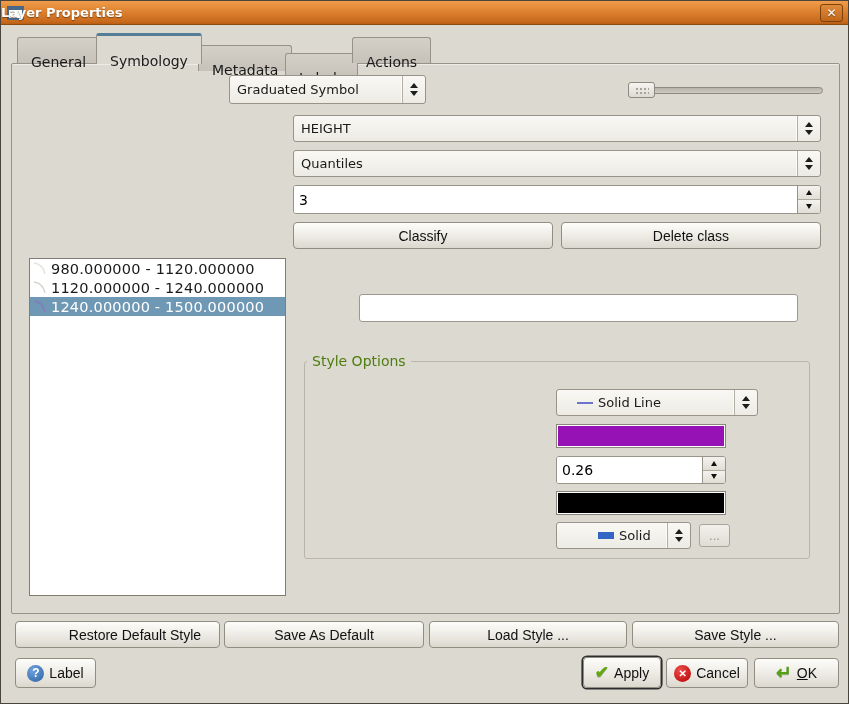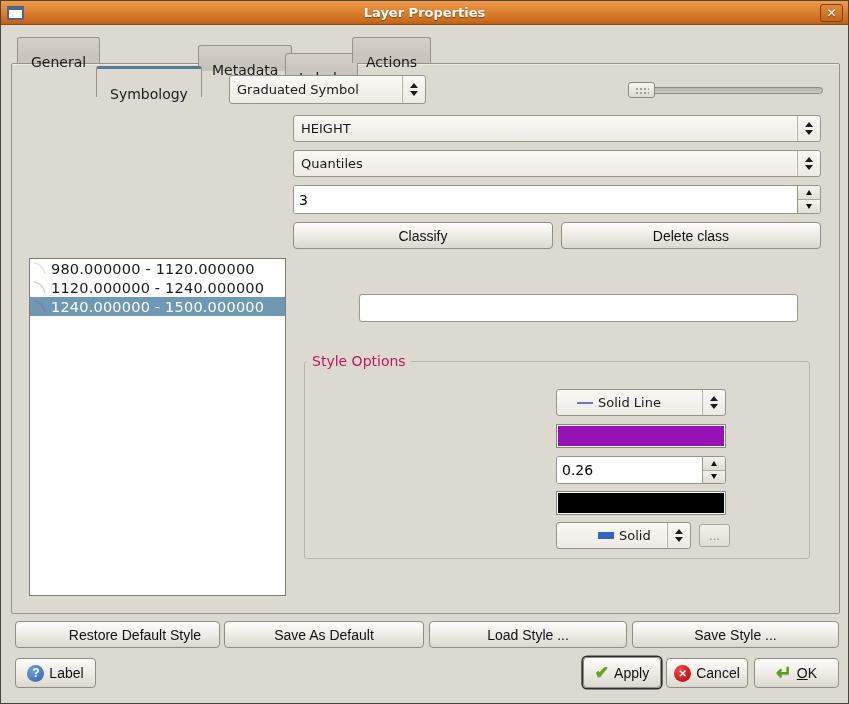--- a/index.html
+++ b/index.html
@@ -12,21 +12,21 @@
   }
 
   
   .titlebar {
     position:absolute; left:0; top:0; width:100%; height:24px;
     background:linear-gradient(#ef9c4a,#dd8231 45%,#c8691b 90%,#b95f14);
     border-bottom:1px solid #8a4e12;
     display:flex; align-items:center;
   }
   .titlebar-title {
-    position:absolute; left:0; right:0; text-align:center;
+    position:absolute; left:0; right:0; 
     color:#fff; font-weight:bold; font-size:13px;
     text-shadow:0 1px 1px rgba(60,30,0,.55);
   }
   .win-icon {
     position:absolute; left:6px; top:5px; width:17px; height:14px;
     background:#fff; border:2px solid #49688a; border-top-width:4px;
   }
   .close-btn {
     position:absolute; right:5px; top:3px; width:23px; height:18px;
     background:linear-gradient(#e08c3a,#c2661a);
@@ -128,21 +128,21 @@
   .class-row { display:flex; align-items:center; height:19px; cursor:pointer; }
   .class-row .sym { width:21px; flex:0 0 21px; display:flex; align-items:center; justify-content:center; }
   .class-row .rng { font-size:14.5px; letter-spacing:.2px; }
   .class-row.selected { color:#fff; }
 
   
   fieldset.group {
     position:absolute; left:303px; top:352px; width:506px; height:206px;
     border:1px solid #b9b5ab; border-radius:3px; z-index:1;
   }
-  fieldset.group legend { font-size:14px; padding:0 5px; margin-left:2px; color:#be185d; }
+  fieldset.group legend { font-size:14px; padding:0 5px; margin-left:2px; color:#4d7c0f; }
 
   .swatch {
     position:absolute; border:1px solid #8a867c; box-shadow:inset 0 0 0 1px #fff; z-index:2; cursor:pointer;
   }
 
   .combo .mini-line { width:16px; height:0; border-top:2px solid #6d74cc; margin-right:5px; }
   .combo .mini-rect { width:16px; height:7px; background:#3465c4; margin-right:5px; }
 
   .more-btn {
     position:absolute; width:31px; height:23px;
@@ -167,21 +167,21 @@
 
 <div class="window">
 
   <div class="titlebar">
     <div class="win-icon"></div>
     <div class="titlebar-title">Layer Properties</div>
     <div class="close-btn">✕</div>
   </div>
 
   <div class="tab" style="left:16px; top:36px;">General</div>
-  <div class="tab active" style="left:95px; top:32px;margin-top:33px;">Symbology</div>
+  <div class="tab active" style="left:95px; top:32px;">Symbology</div>
   <div class="tab" style="left:197px; top:44px;">Metadata</div>
   <div class="tab" style="left:284px; top:36px;margin-top:16px;">Labels</div>
   <div class="tab" style="left:351px; top:36px;">Actions</div>
 
   <div class="frame"></div>
 
   <div class="lbl" style="left:30px; top:79px;">Legend type</div>
   <div class="combo" style="left:228px; top:74px; width:197px; height:29px;">
     <span>Graduated Symbol</span>
     <span class="arrows">
@@ -257,21 +257,21 @@
   </div>
 
   <div class="lbl" style="left:315px; top:300px; font-size:14px;">Label</div>
   <input class="text-input" style="left: 358px; top: 293px; width: 439px; height: 28px;" type="text" value="">
 
   <fieldset class="group">
     <legend>Style Options</legend>
   </fieldset>
 
   <div class="lbl" style="left:380px; top:394px; font-size:14px;">Outline style</div>
-  <div class="combo" style="left:555px; top:388px; width:170px; height:27px;padding-left:20px;">
+  <div class="combo" style="left:555px; top:388px; width:202px; height:27px;padding-left:20px;">
     <span class="mini-line"></span>
     <span>Solid Line</span>
     <span class="arrows">
         <span class="tri-up"></span>
         <span class="tri-down"></span>
       </span>
   </div>
 
   <div class="lbl" style="left:380px; top:428px; font-size:14px;">Outline color</div>
   <div class="swatch" style="left: 555px; top: 423px; width: 170px; height: 24px; background-color: rgb(151, 18, 181);"></div>

